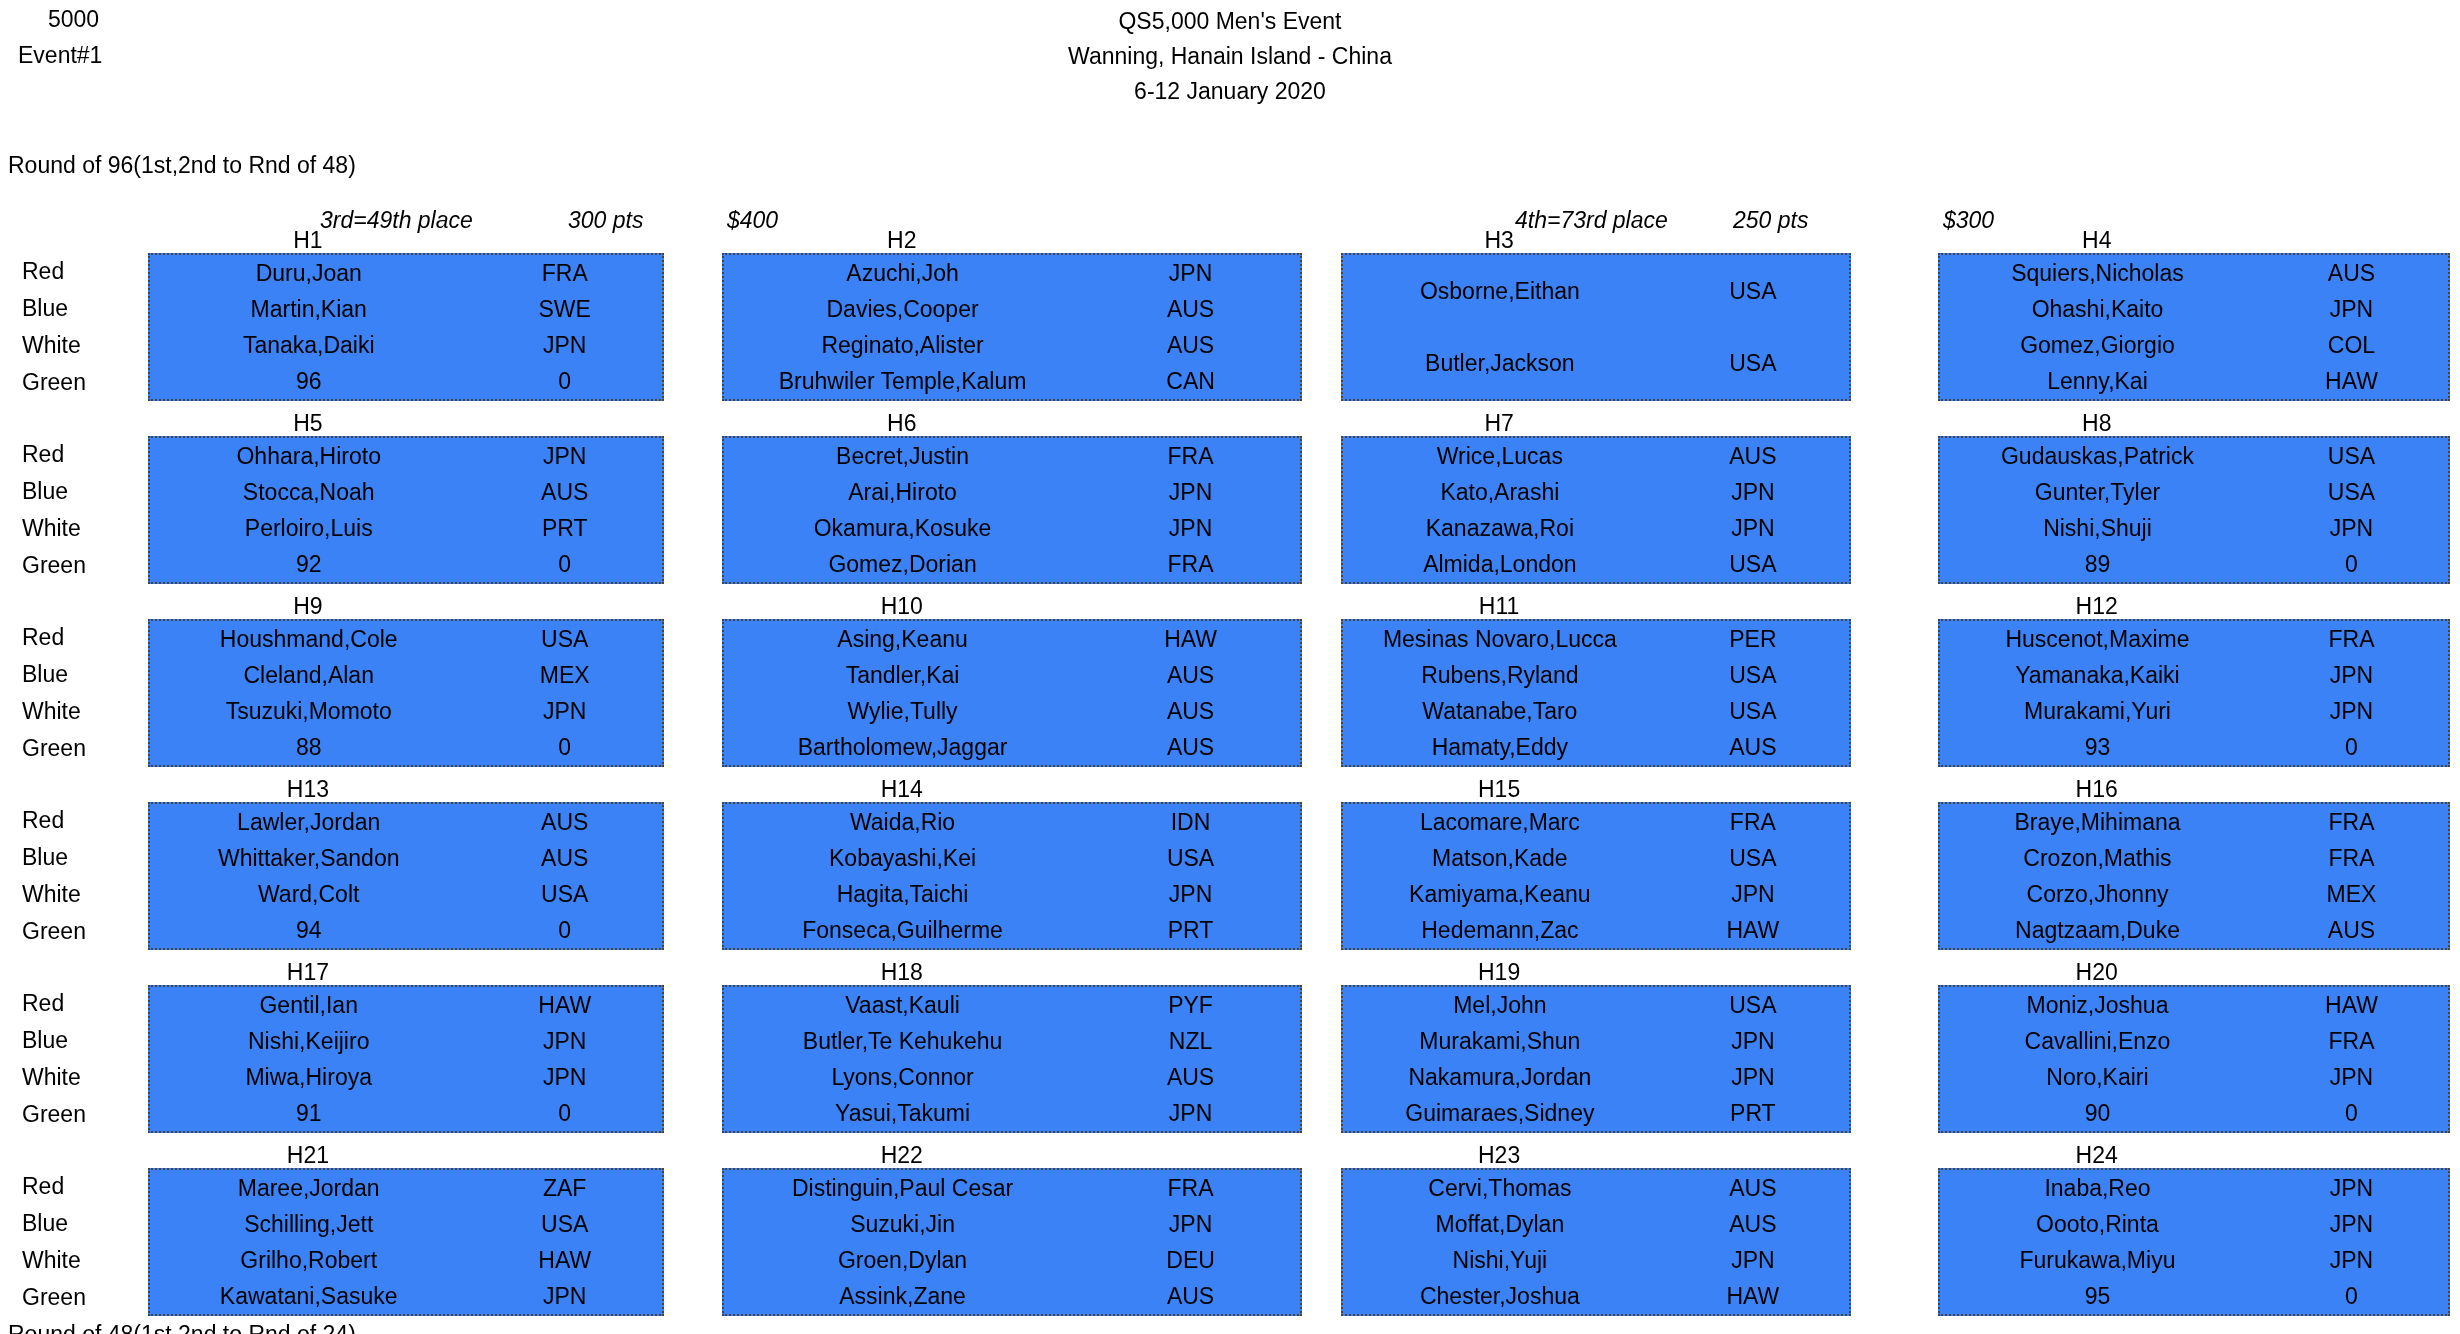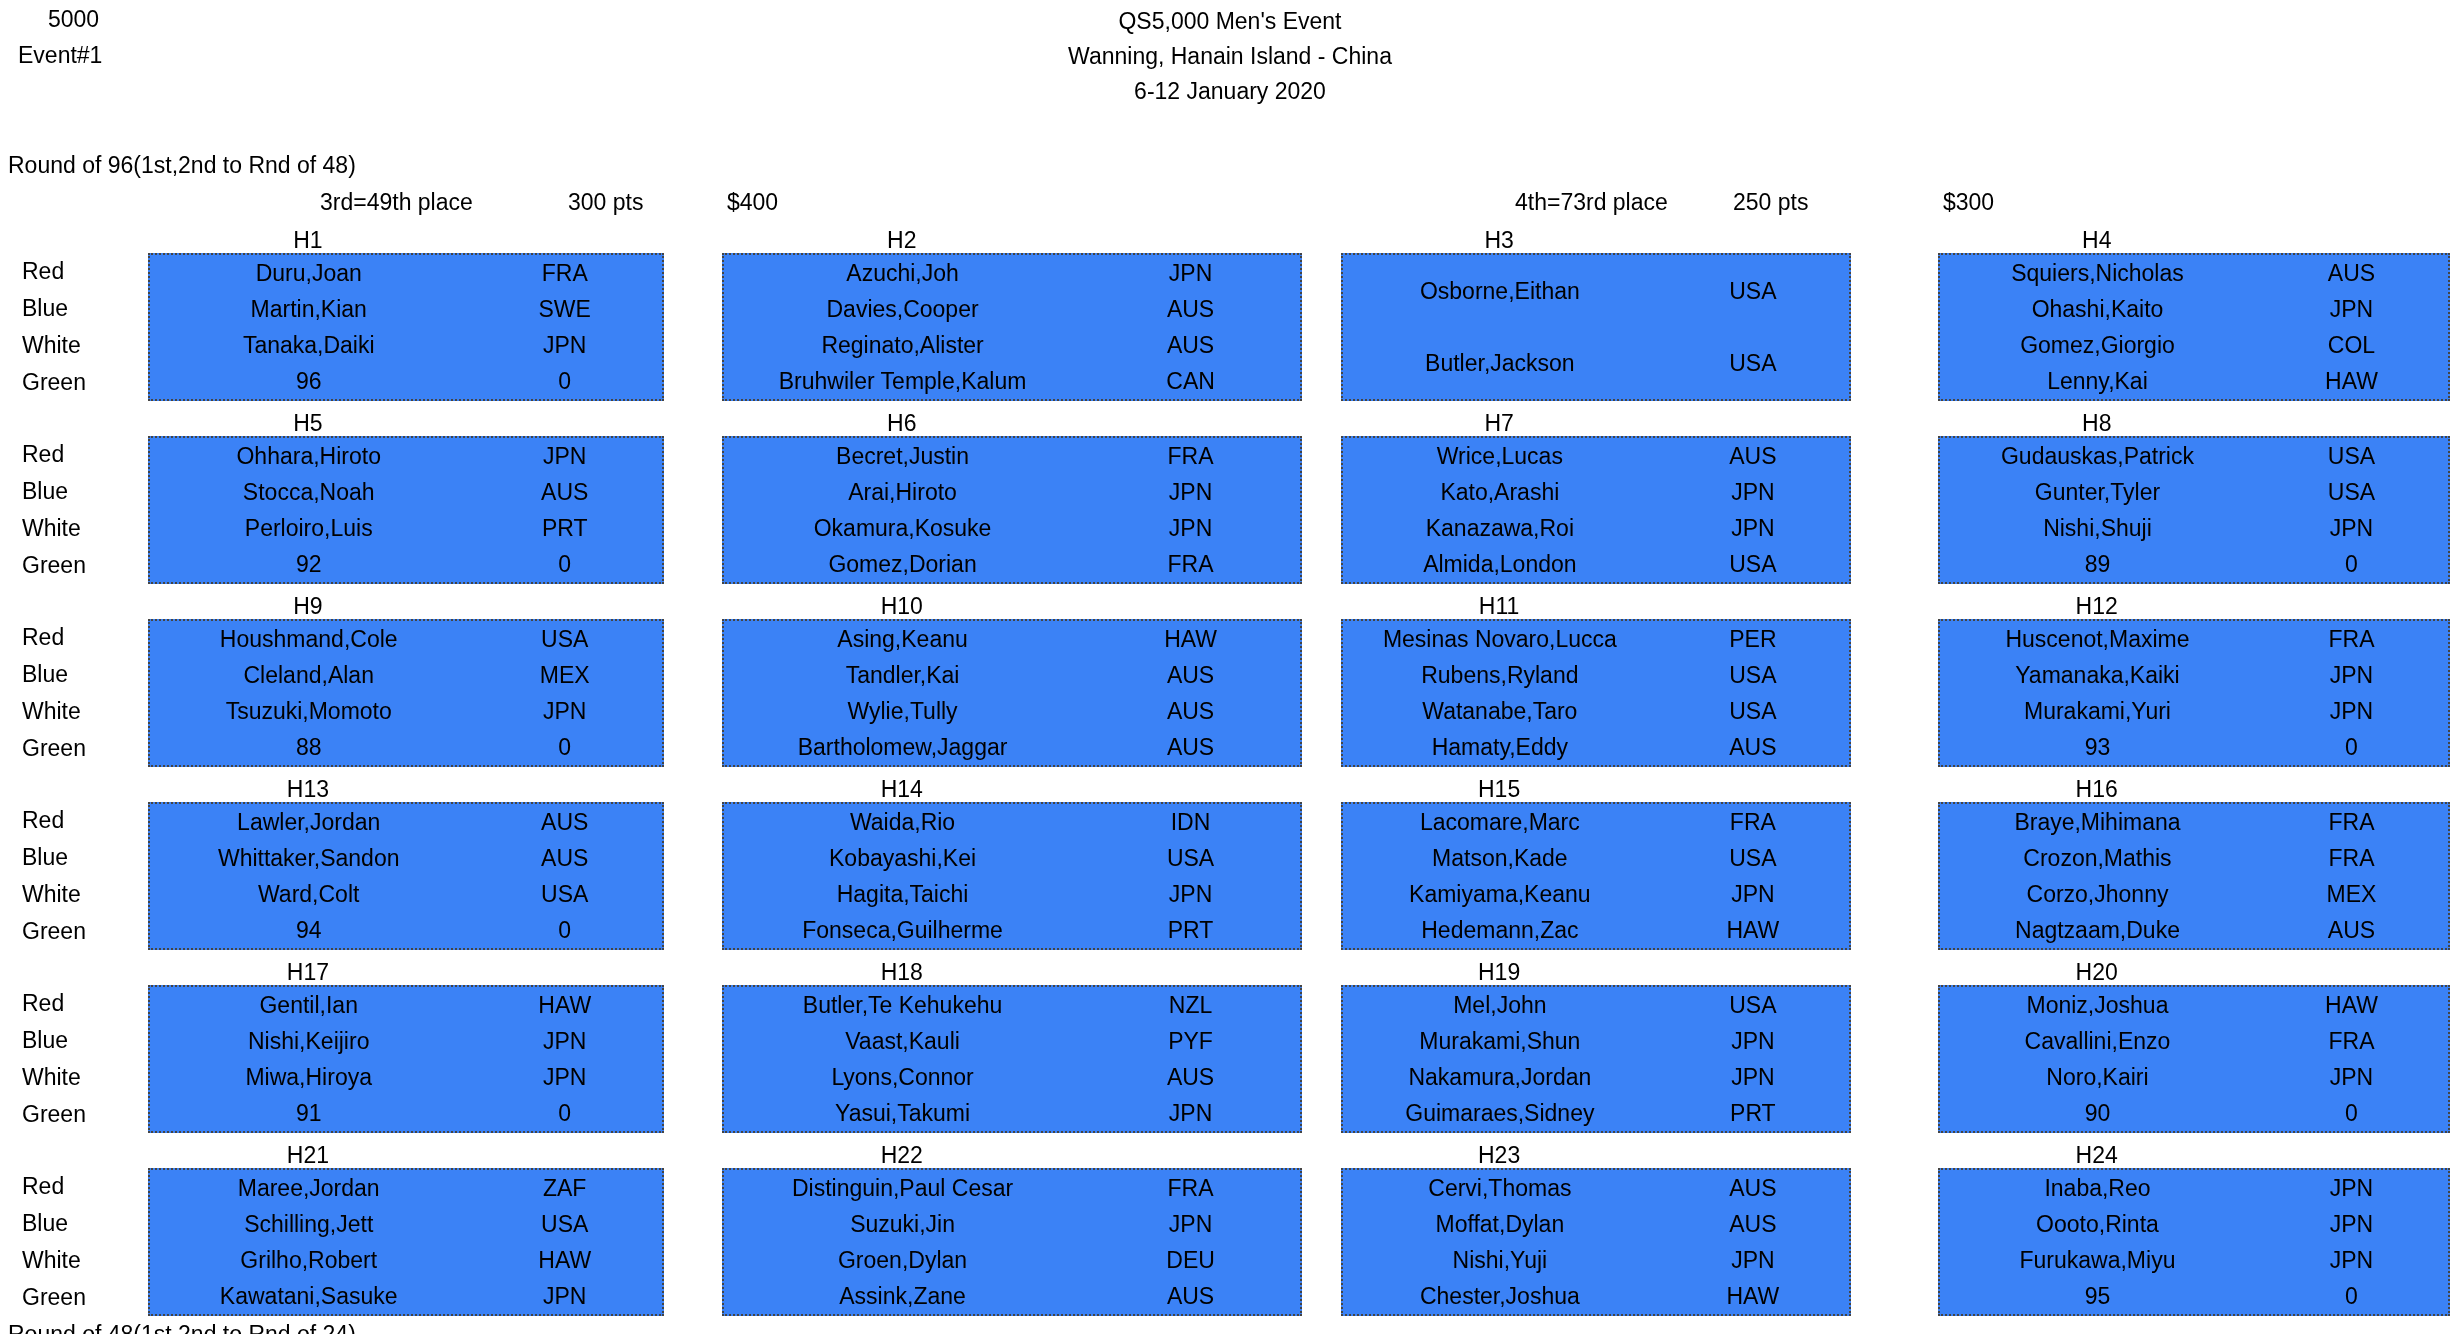--- a/index.html
+++ b/index.html
@@ -10,21 +10,21 @@
     font-size: 23px;
     overflow: hidden;
     position: relative;
   }
   .abs { position: absolute; white-space: nowrap; }
   #event-code { left: 48px; top: 6px; }
   #event-label { left: 18px; top: 42px; }
   #title-block { left: 0; right: 0; top: 4px; text-align: center; }
   #title-block div { line-height: 35px; }
   #round-title { left: 8px; top: 152px; }
-  #points-row span { position: absolute; top: 189px; }
+  #points-row span { position: absolute; top: 207px; font-style: italic; }
   #p3place { left: 320px; }
   #p3pts   { left: 568px; }
   #p3prize { left: 727px; }
   #p4place { left: 1515px; }
   #p4pts   { left: 1733px; }
   #p4prize { left: 1943px; }
   #heats { position: absolute; left: 0; top: 228px; width: 2460px; }
   .band { display: flex; height: 183px; align-items: flex-start; }
   .jersey-col { width: 148px; box-sizing: border-box; padding-top: 25px; flex: none; }
   .jersey { height: 37px; line-height: 37px; padding-left: 22px; }
@@ -450,26 +450,26 @@
           <div class="heat-row">
             <div class="entry-name">91</div>
             <div class="entry-nat">0</div>
           </div>
         </div>
       </div>
       <div class="heat" style="width: 580px; margin-left: 58px;">
         <div class="heat-title">H18</div>
         <div class="heat-box">
           <div class="heat-row">
+            <div class="entry-name">Vaast,Kauli</div>
+            <div class="entry-nat">PYF</div>
+          </div>
+          <div class="heat-row">
             <div class="entry-name">Butler,Te Kehukehu</div>
             <div class="entry-nat">NZL</div>
-          </div>
-          <div class="heat-row">
-            <div class="entry-name">Vaast,Kauli</div>
-            <div class="entry-nat">PYF</div>
           </div>
           <div class="heat-row">
             <div class="entry-name">Lyons,Connor</div>
             <div class="entry-nat">AUS</div>
           </div>
           <div class="heat-row">
             <div class="entry-name">Yasui,Takumi</div>
             <div class="entry-nat">JPN</div>
           </div>
         </div>

